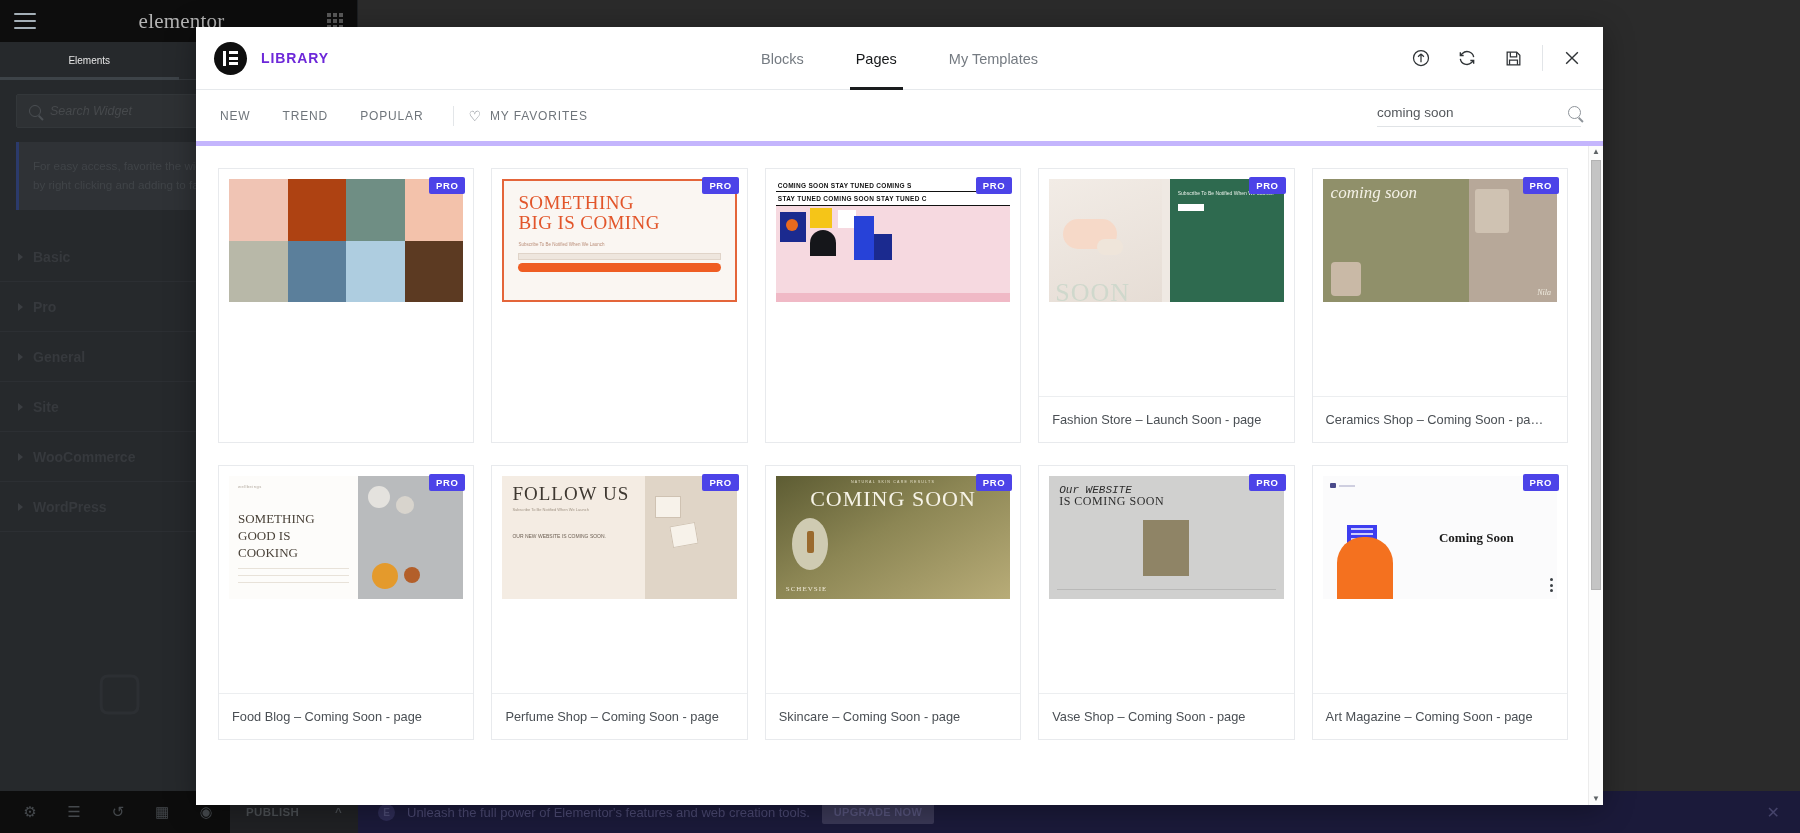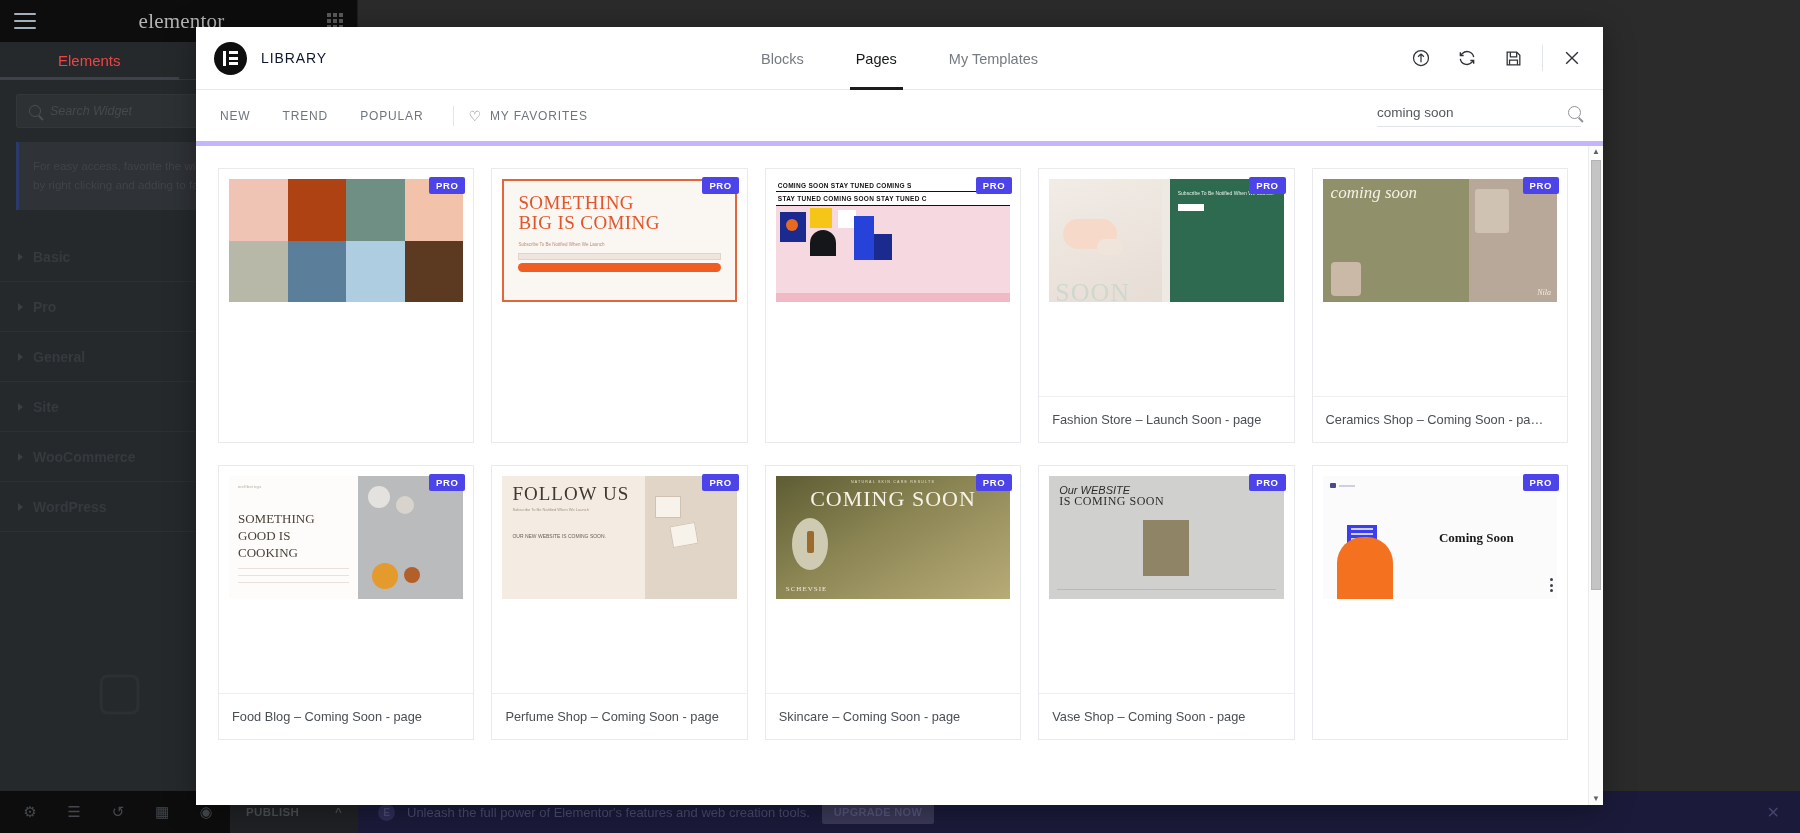--- a/index.html
+++ b/index.html
@@ -34,21 +34,21 @@
   }
   .ed-grid-icon { display: grid; grid-template-columns: repeat(3, 4px); grid-gap: 2px; }
   .ed-grid-icon i { width: 4px; height: 4px; background: #5a5a5a; display: block; }
 
   .ed-tabs {
     height: 38px; display: flex; align-items: stretch;
     border-bottom: 1px solid #34383c; background: #26292c;
   }
   .ed-tab {
     flex: 1; display: flex; align-items: center; justify-content: center;
-    color: #ef4444; font-size: 15px; position: relative;
+    color: #e5e5e5; font-size: 10px; position: relative;
   }
   .ed-tab.active::after {
     content: ""; position: absolute; left: 0; right: 0; bottom: -1px;
     height: 3px; background: #3d4348;
   }
   .ed-search {
     margin: 14px 16px; height: 34px; background: #2e3134;
     border: 1px solid #33373a; border-radius: 2px;
     display: flex; align-items: center; padding: 0 12px; gap: 9px;
   }
@@ -128,21 +128,21 @@
   .lib-brand { display: flex; align-items: center; gap: 14px; }
   .lib-logo {
     width: 33px; height: 33px; border-radius: 50%; background: #0f0f0f;
     display: flex; align-items: center; justify-content: center;
   }
   .lib-logo .glyph { display: flex; gap: 2.5px; align-items: center; }
   .lib-logo .glyph i { display: block; width: 3px; height: 15px; background: #fff; }
   .lib-logo .glyph .bars { display: flex; flex-direction: column; gap: 2.5px; }
   .lib-logo .glyph .bars b { display: block; width: 9px; height: 3px; background: #fff; }
   .lib-title {
-    font-size: 14px; font-weight: normal; letter-spacing: .9px; color: #0f172a;
+    font-size: 14px; font-weight: bold; letter-spacing: .9px; color: #6d28d9;
   }
 
   .lib-tabs {
     position: absolute; left: 0; right: 0; top: 0; height: 63px;
     display: flex; align-items: stretch; justify-content: center; gap: 0;
     pointer-events: none;
   }
   .lib-tab {
     pointer-events: auto;
     display: flex; align-items: center; padding: 0 26px;
@@ -303,21 +303,21 @@
   
   .art-skin { background: linear-gradient(150deg,#5d5c33 0%, #8c8654 45%, #b8ac78 100%); position: relative; }
   .art-skin .kick { position: absolute; top: 4px; left: 0; right: 0; text-align: center; font-size: 3.6px; color: #e5e0c9; letter-spacing: 1.2px; }
   .art-skin .coming { position: absolute; top: 10px; left: 0; right: 0; text-align: center; font-family: "Liberation Serif", serif; font-size: 22px; color: #f6f3e6; letter-spacing: 1px; }
   .art-skin .oval { position: absolute; left: 16px; top: 42px; width: 36px; height: 52px; border-radius: 50%; background: #cfcbb2; }
   .art-skin .bottle { position: absolute; left: 31px; top: 55px; width: 7px; height: 22px; background: #9a6a2e; border-radius: 2px; }
   .art-skin .brand { position: absolute; left: 10px; bottom: 6px; font-family: "Liberation Serif", serif; font-size: 7px; color: #efe9d8; letter-spacing: 1px; }
 
   
   .art-vase { background: #d0d0cf; position: relative; padding: 8px 10px; }
-  .art-vase .t1 { font-family: Liberation Sans, sans-serif; font-style: italic; font-size: 11px; color: #2c2c2c; }
+  .art-vase .t1 { font-family: Liberation Mono, monospace; font-style: italic; font-size: 11px; color: #2c2c2c; }
   .art-vase .t2 { font-family: "Liberation Serif", serif; font-size: 12px; color: #2c2c2c; letter-spacing: .5px; margin-top: -2px; }
   .art-vase .photo { position: absolute; left: 50%; transform: translateX(-50%); top: 44px; width: 46px; height: 56px; background: #8f8466; }
   .art-vase .botline { position: absolute; left: 8px; right: 8px; bottom: 9px; height: 1px; background: #b9b9b8; }
 
   
   .art-mag { background: #fbfbfc; position: relative; display: flex; }
   .art-mag .l { flex: 1; position: relative; }
   .art-mag .logo { position: absolute; left: 7px; top: 7px; display: flex; gap: 3px; align-items: center; }
   .art-mag .logo .d { width: 6px; height: 5px; background: #4a4a8a; border-radius: 1px; }
   .art-mag .logo .w { width: 16px; height: 2px; background: #cfcfe0; }
@@ -691,20 +691,21 @@
                   <span>Coming Soon</span>
                 </div>
               </div>
             </div>
             <div class="tpl-dots">
               <i></i>
                 <i></i>
                 <i></i>
             </div>
           </div>
+          <div class="tpl-title">Art Magazine – Coming Soon - page</div>
         </div>
 
       </div>
     </div>
 
     <div class="lib-scrollbar">
       <span class="sb-arrow">▲</span>
       <div class="sb-track">
         <div class="sb-thumb"></div>
       </div>

